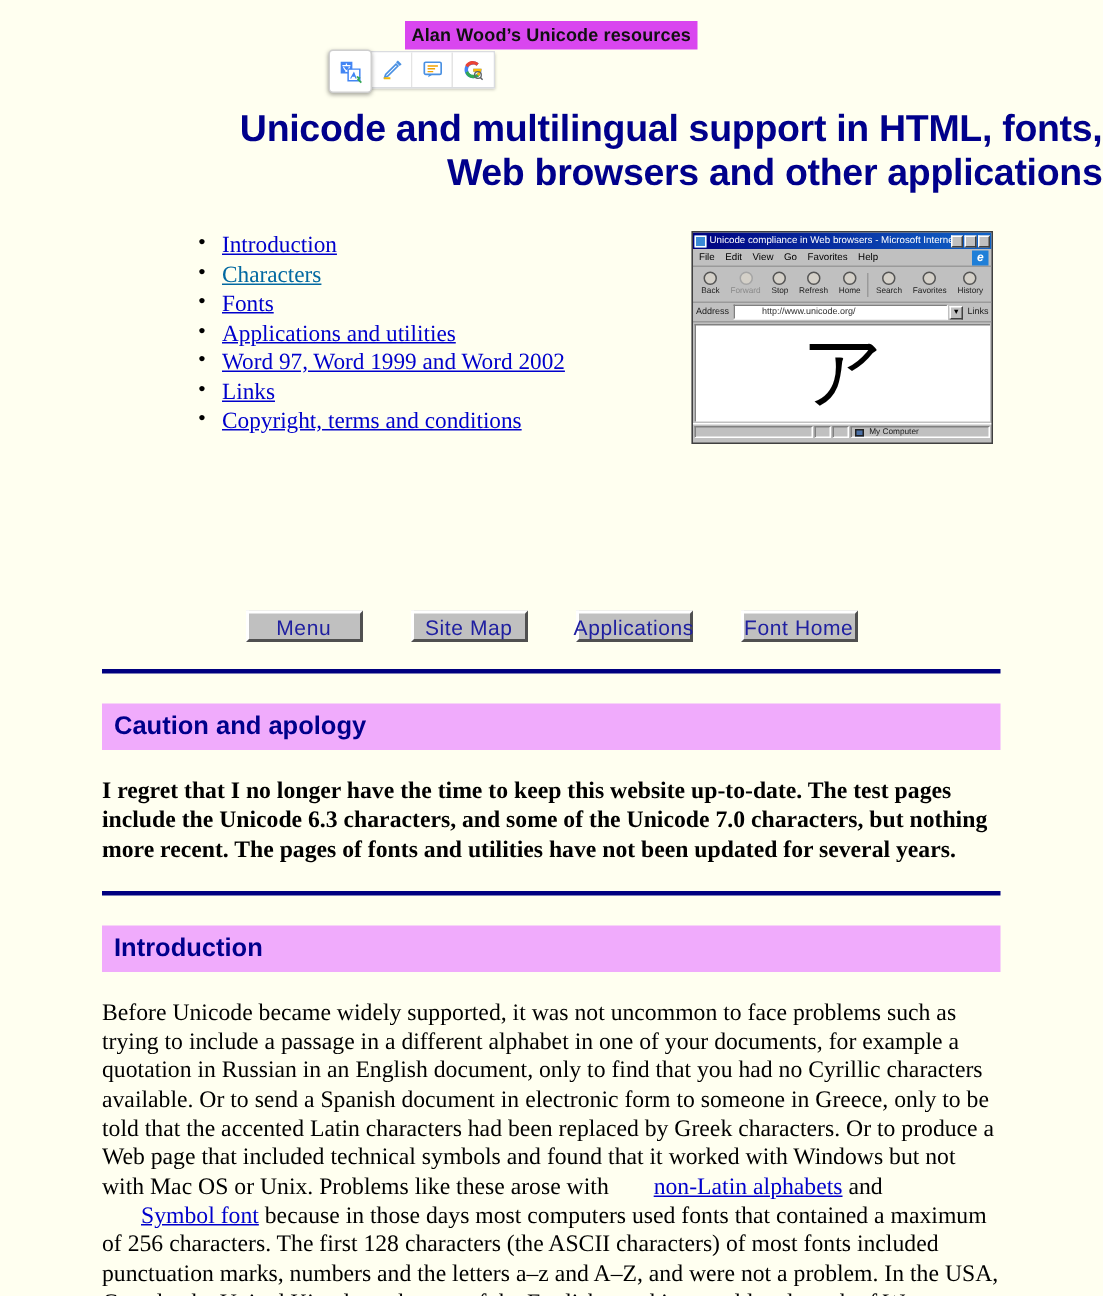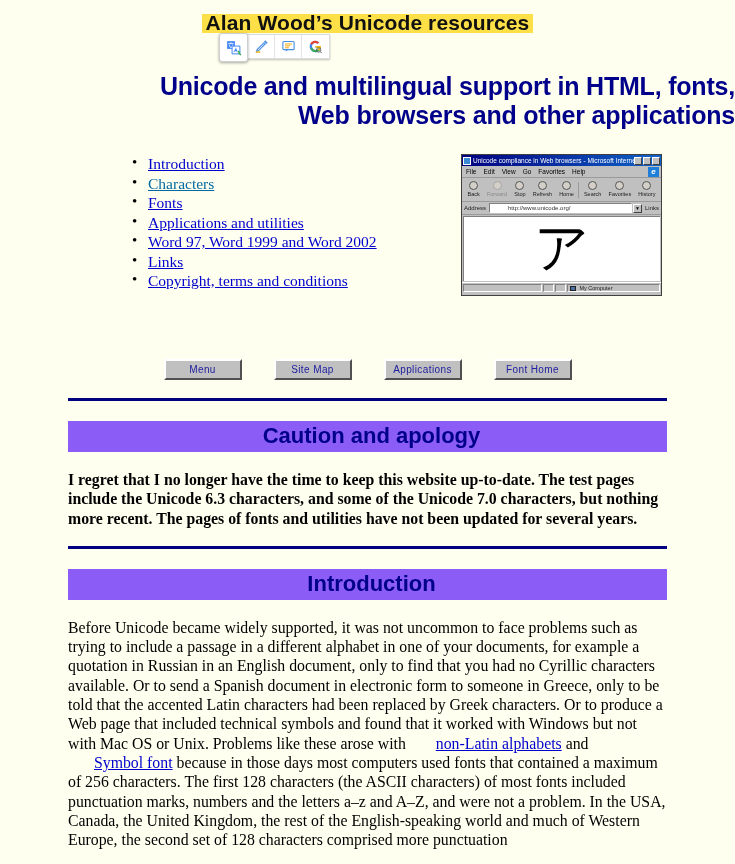--- a/index.html
+++ b/index.html
@@ -20,23 +20,23 @@
   
   .site-title-wrap {
     text-align: center;
     padding-top: 14px;
     position: relative;
     height: 46px;
   }
   .site-title {
     font-family: "Liberation Sans", "DejaVu Sans", sans-serif;
     font-weight: bold;
-    font-size: 21px;
+    font-size: 12px;
     color: #111111;
-    background: #fde047;
+    background: #d946ef;
     padding: 1px 4px 2px 4px;
     letter-spacing: 0.1px;
     display: inline-block;
     line-height: 16px;
   }
 
   .translate-bar {
     position: absolute;
     left: 220px;
     top: 34px;
@@ -336,44 +336,44 @@
   .gbtn {
     width: 78px;
     height: 21px;
     background: #c0c0c0;
     border-top: 2px solid #ffffff;
     border-left: 2px solid #ffffff;
     border-right: 2px solid #505050;
     border-bottom: 2px solid #505050;
     box-sizing: border-box;
     font-family: "Liberation Sans", "DejaVu Sans", sans-serif;
-    font-size: 10px;
+    font-size: 14px;
     color: #2020a0;
     display: flex;
     align-items: center;
     justify-content: center;
     letter-spacing: 0.4px;
+    margin-top: 48px;
   }
 
   
   .rule {
     height: 3px;
     background: #000080;
     margin: 18px 68px 0 68px;
   }
   h2.section {
-    background: #8b5cf6;
+    background: #f0abfc;
     color: #00008b;
     font-family: "Liberation Sans", "DejaVu Sans", sans-serif;
-    font-size: 22px;
+    font-size: 17px;
     font-weight: bold;
     margin: 20px 68px 0 68px;
     padding: 5px 0 6px 8px;
     line-height: 20px;
-    text-align: center;
   }
   p.body {
     margin: 18px 68px 0 68px;
     font-size: 15.8px;
     line-height: 19.3px;
     text-align: left;
   }
   p.caution {
     font-weight: bold;
   }

